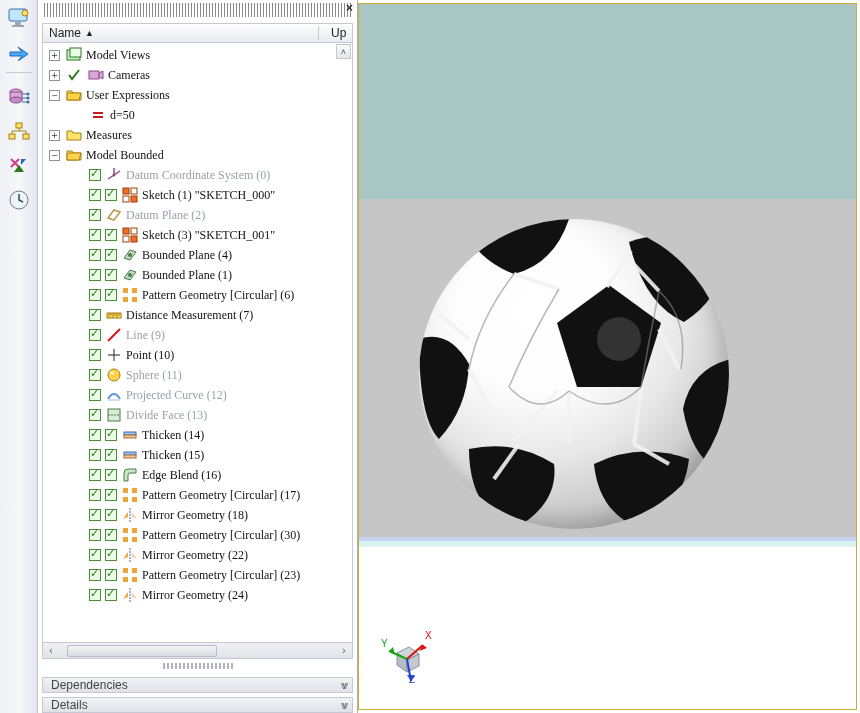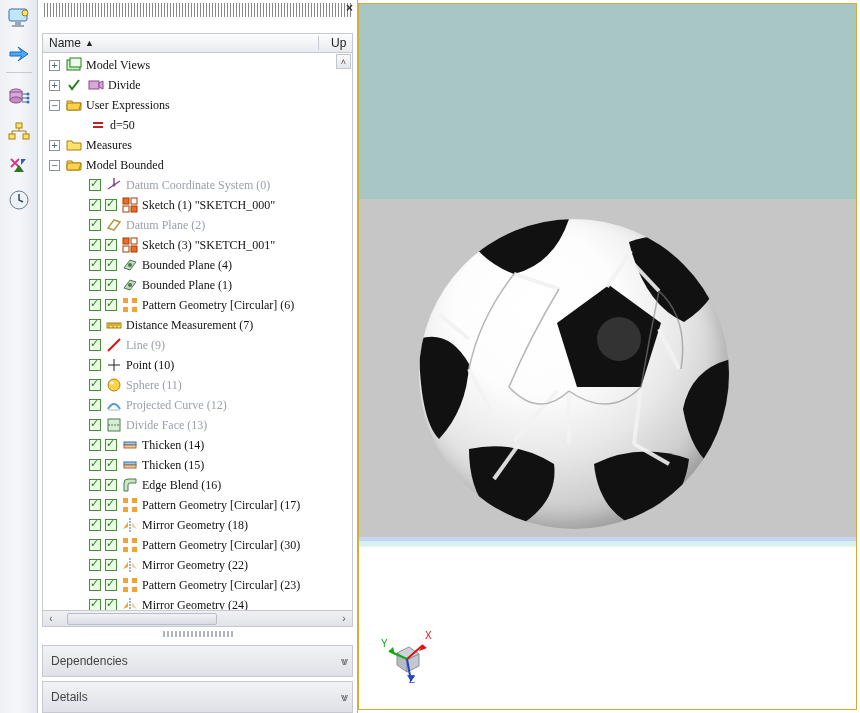--- a/index.html
+++ b/index.html
@@ -46,21 +46,21 @@
     position:relative;
   }
   .tree-header .closex{
     position:absolute;right:-2px;top:-2px;font-weight:bold;color:#333;font-size:12px;cursor:pointer;
   }
   .col-header{
     display:flex;align-items:center;
     height:20px;
     background:linear-gradient(#fefefe,#e8eaef);
     border:1px solid #c6c9d2;
-    margin:16px 4px 0 4px;
+    margin:6px 4px 0 4px;
     padding:0 6px;
     font-size:12px;color:#222;
     gap:6px;
   }
   .col-header .col-name{flex:1;display:flex;align-items:center;gap:4px;}
   .col-header .sort-arrow{font-size:9px;}
   .col-header .col-up{width:28px;border-left:1px solid #c6c9d2;padding-left:12px;}
   .tree-body{
     flex:1;
     overflow:hidden;
@@ -108,21 +108,21 @@
   .lbl{color:#111;font-family:Liberation Serif, serif;}
   .lbl.dim{color:#9aa0aa;}
   .indent{display:inline-block;}
   .vscroll-arrow-up{
     position:absolute;right:1px;top:1px;width:15px;height:15px;
     background:linear-gradient(#fafafa,#e4e6ea);border:1px solid #c2c6d0;
     display:flex;align-items:center;justify-content:center;font-size:9px;color:#555;
   }
 
   .section-bar{
-    height:32px;
+    height:16px;
     background:linear-gradient(#f2f3f6,#dfe1e7);
     border:1px solid #c6c9d2;
     margin:4px 4px 0 4px;
     display:flex;align-items:center;
     padding:0 8px;
     color:#444;font-weight:normal;
     justify-content:space-between;
   }
   .section-bar .chev{font-size:11px;color:#6a707a;letter-spacing:-4px;}
 
@@ -249,21 +249,21 @@
                   <svg width="14" height="14">
                     <path d="M2 7l3 4 7-9" stroke="#2b7a1e" stroke-width="2" fill="none"></path>
                   </svg>
                 </span>
               <span class="ico">
                   <svg width="16" height="14">
                     <rect x="1" y="3" width="10" height="8" fill="#d9a7d9" stroke="#8a4d8a"></rect>
                     <path d="M11 5l4-2v8l-4-2z" fill="#d9a7d9" stroke="#8a4d8a"></path>
                   </svg>
                 </span>
-              <span class="lbl">Divide</span>
+              <span class="lbl">Cameras</span>
             </div>
           </li>
           <li>
             <div class="node">
               <span class="twisty">−</span>
               <span class="ico">
                   <svg width="16" height="14">
                     <path d="M1 3h5l1 2h8v7H1z" fill="#ffe26a" stroke="#a67f12"></path>
                     <path d="M1 6l2-1h12l-2 7H1z" fill="#ffd24a" stroke="#a67f12"></path>
                   </svg>

